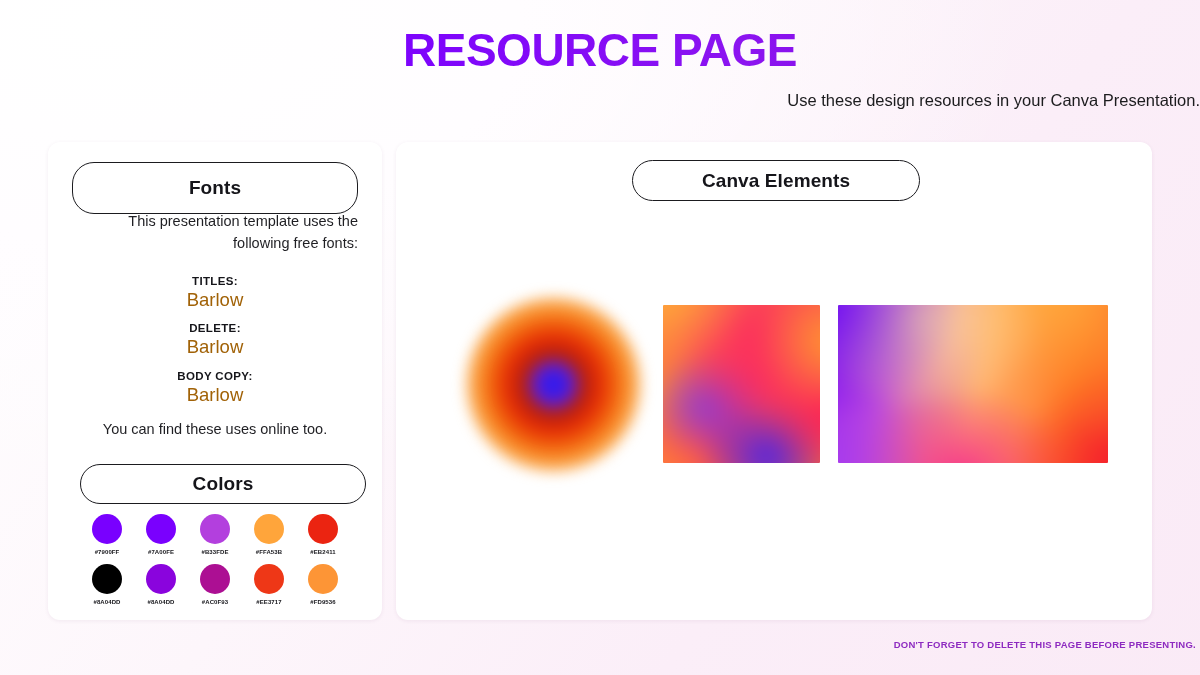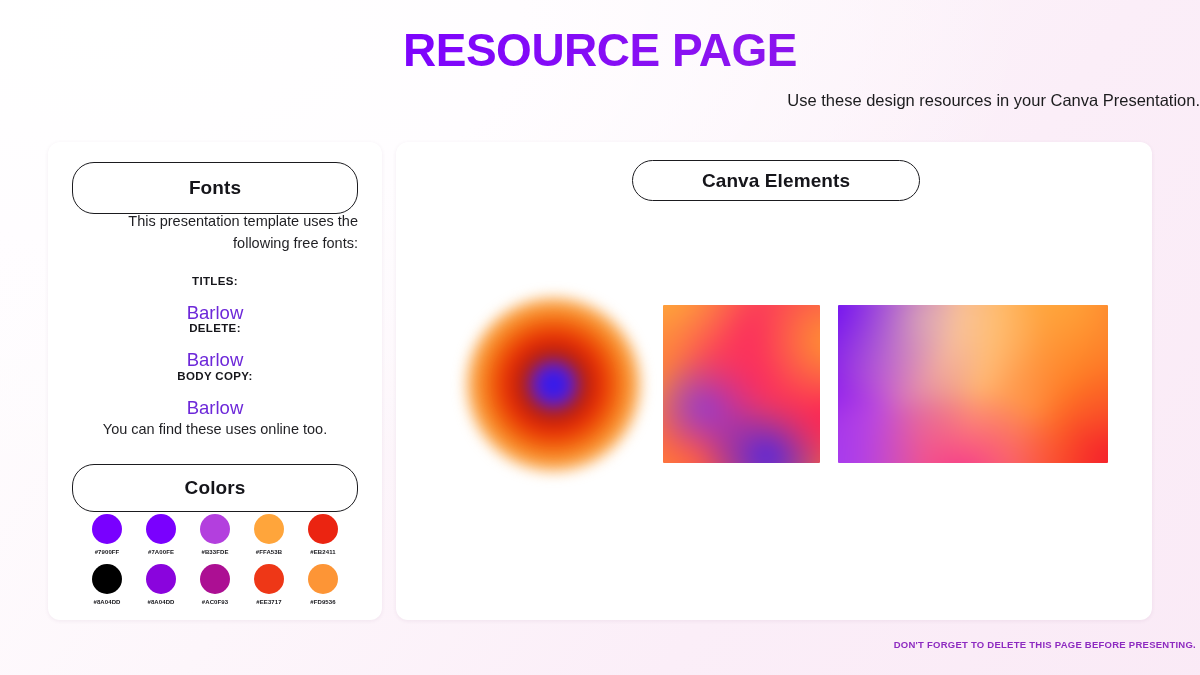--- a/index.html
+++ b/index.html
@@ -92,24 +92,24 @@
     color: #15151a;
     letter-spacing: 0.1px;
   }
   #pill-fonts {
     left: 24px;
     top: 20px;
     width: 286px;
     height: 52px;
   }
   #pill-colors {
-    left: 24px;
+    left: 32px;
     top: 322px;
     width: 286px;
-    height: 48px;
+    height: 40px;
   }
   #pill-elements {
     left: 236px;
     top: 18px;
     width: 288px;
     height: 41px;
   }
 
   
   .fonts-intro {
@@ -132,24 +132,24 @@
   #font-group-1 { top: 179px; }
   #font-group-2 { top: 227px; }
   .font-role {
     font-size: 11.5px;
     font-weight: 700;
     letter-spacing: 0.35px;
     color: #15151a;
     line-height: 14px;
   }
   .font-name {
-    margin-top: 14px;
+    margin-top: 1px;
     font-size: 18.5px;
     font-weight: 400;
-    color: #6d28d9;
+    color: #a16207;
     line-height: 22px;
   }
   .fonts-outro {
     position: absolute;
     left: 24px;
     top: 278px;
     width: 286px;
     text-align: center;
     font-size: 14.5px;
     line-height: 18px;

